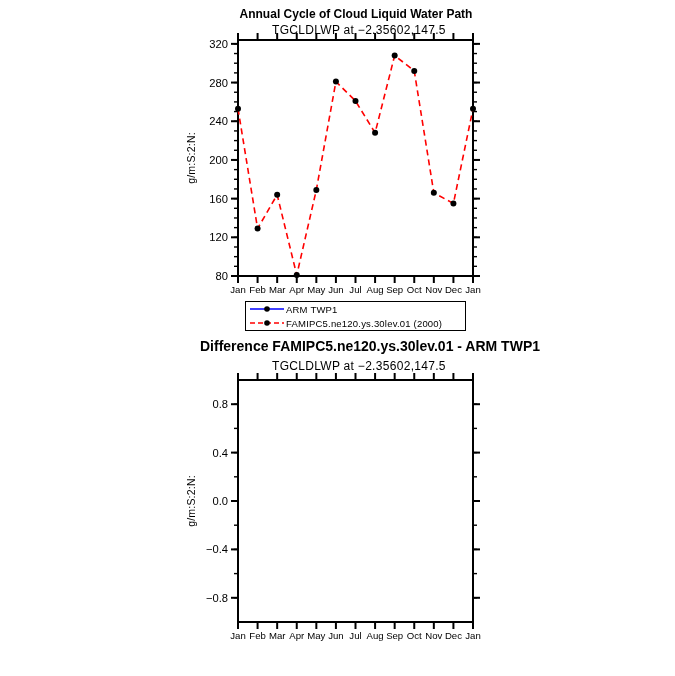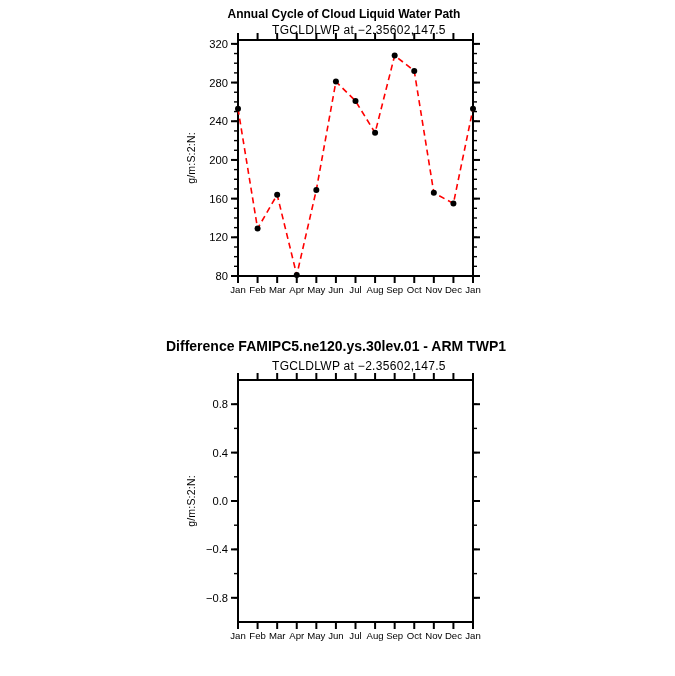--- a/index.html
+++ b/index.html
@@ -2,22 +2,22 @@
 <html><head>
 <meta charset="utf-8">
 <style>
   html,body{margin:0;padding:0;background:#ffffff;}
   #canvas{
     position:relative;width:675px;height:676px;background:#ffffff;overflow:hidden;
     font-family:"Liberation Sans",sans-serif;color:#000;
   }
   .abs{position:absolute;white-space:nowrap;}
   .panel-title{font-weight:bold;transform:translateX(-50%);}
-  .t1{left:344px;top:7px;font-size:12px;}
-  .t2{left:336px;top:338px;font-size:14px;text-align:right;}
+  .t1{left:356px;top:7px;font-size:12px;}
+  .t2{left:370px;top:338px;font-size:14px;text-align:right;}
   .panel-subtitle{left:237px;font-size:12px;letter-spacing:0.3px;margin-left:35px;}
   .s1{top:23px;}
   .s2{top:359px;}
   .ylab{font-size:10.5px;transform:translate(-50%,-50%) rotate(-90deg);letter-spacing:0.2px;}
   .y1{left:191px;top:158px;}
   .y2{left:191px;top:501px;}
   #legend{
     left:245px;top:301px;width:219px;height:28px;border:1px solid #000;
     display:flex;flex-direction:column;justify-content:center;background:#fff;
   }
@@ -28,20 +28,36 @@
 </style>
 </head>
 <body>
 
 <div id="canvas">
 
   <div class="abs panel-title t1">Annual Cycle of Cloud Liquid Water Path</div>
   <div class="abs panel-subtitle s1">TGCLDLWP at −2.35602,147.5</div>
   <div class="abs ylab y1">g/m:S:2:N:</div>
 
+  <div class="abs" id="legend">
+    <div class="legend-row">
+      <svg width="34" height="12">
+          <line x1="0" y1="6" x2="34" y2="6" stroke="#0000ff" stroke-width="1.6"></line>
+          <circle cx="17" cy="6" r="2.8" fill="#000000"></circle>
+        </svg>
+      <span class="legend-label">ARM TWP1</span>
+    </div>
+    <div class="legend-row">
+      <svg width="34" height="12">
+          <line x1="0" y1="6" x2="34" y2="6" stroke="#ff0000" stroke-width="1.6" stroke-dasharray="5 3"></line>
+          <circle cx="17" cy="6" r="2.8" fill="#000000"></circle>
+        </svg>
+      <span class="legend-label">FAMIPC5.ne120.ys.30lev.01 (2000)</span>
+    </div>
+  </div>
 
   <div class="abs panel-title t2">Difference FAMIPC5.ne120.ys.30lev.01 - ARM TWP1</div>
   <div class="abs panel-subtitle s2">TGCLDLWP at −2.35602,147.5</div>
   <div class="abs ylab y2">g/m:S:2:N:</div>
 
   <svg class="abs" id="plots" width="675" height="676" style="left:0;top:0">
       <g>
         <rect x="238" y="40" width="235" height="236" fill="none" stroke="#000000" stroke-width="2"></rect>
         <line x1="238" y1="266.327868852459" x2="234" y2="266.327868852459" stroke="#000000" stroke-width="1.4"></line>
         <line x1="473" y1="266.327868852459" x2="477" y2="266.327868852459" stroke="#000000" stroke-width="1.4"></line>

